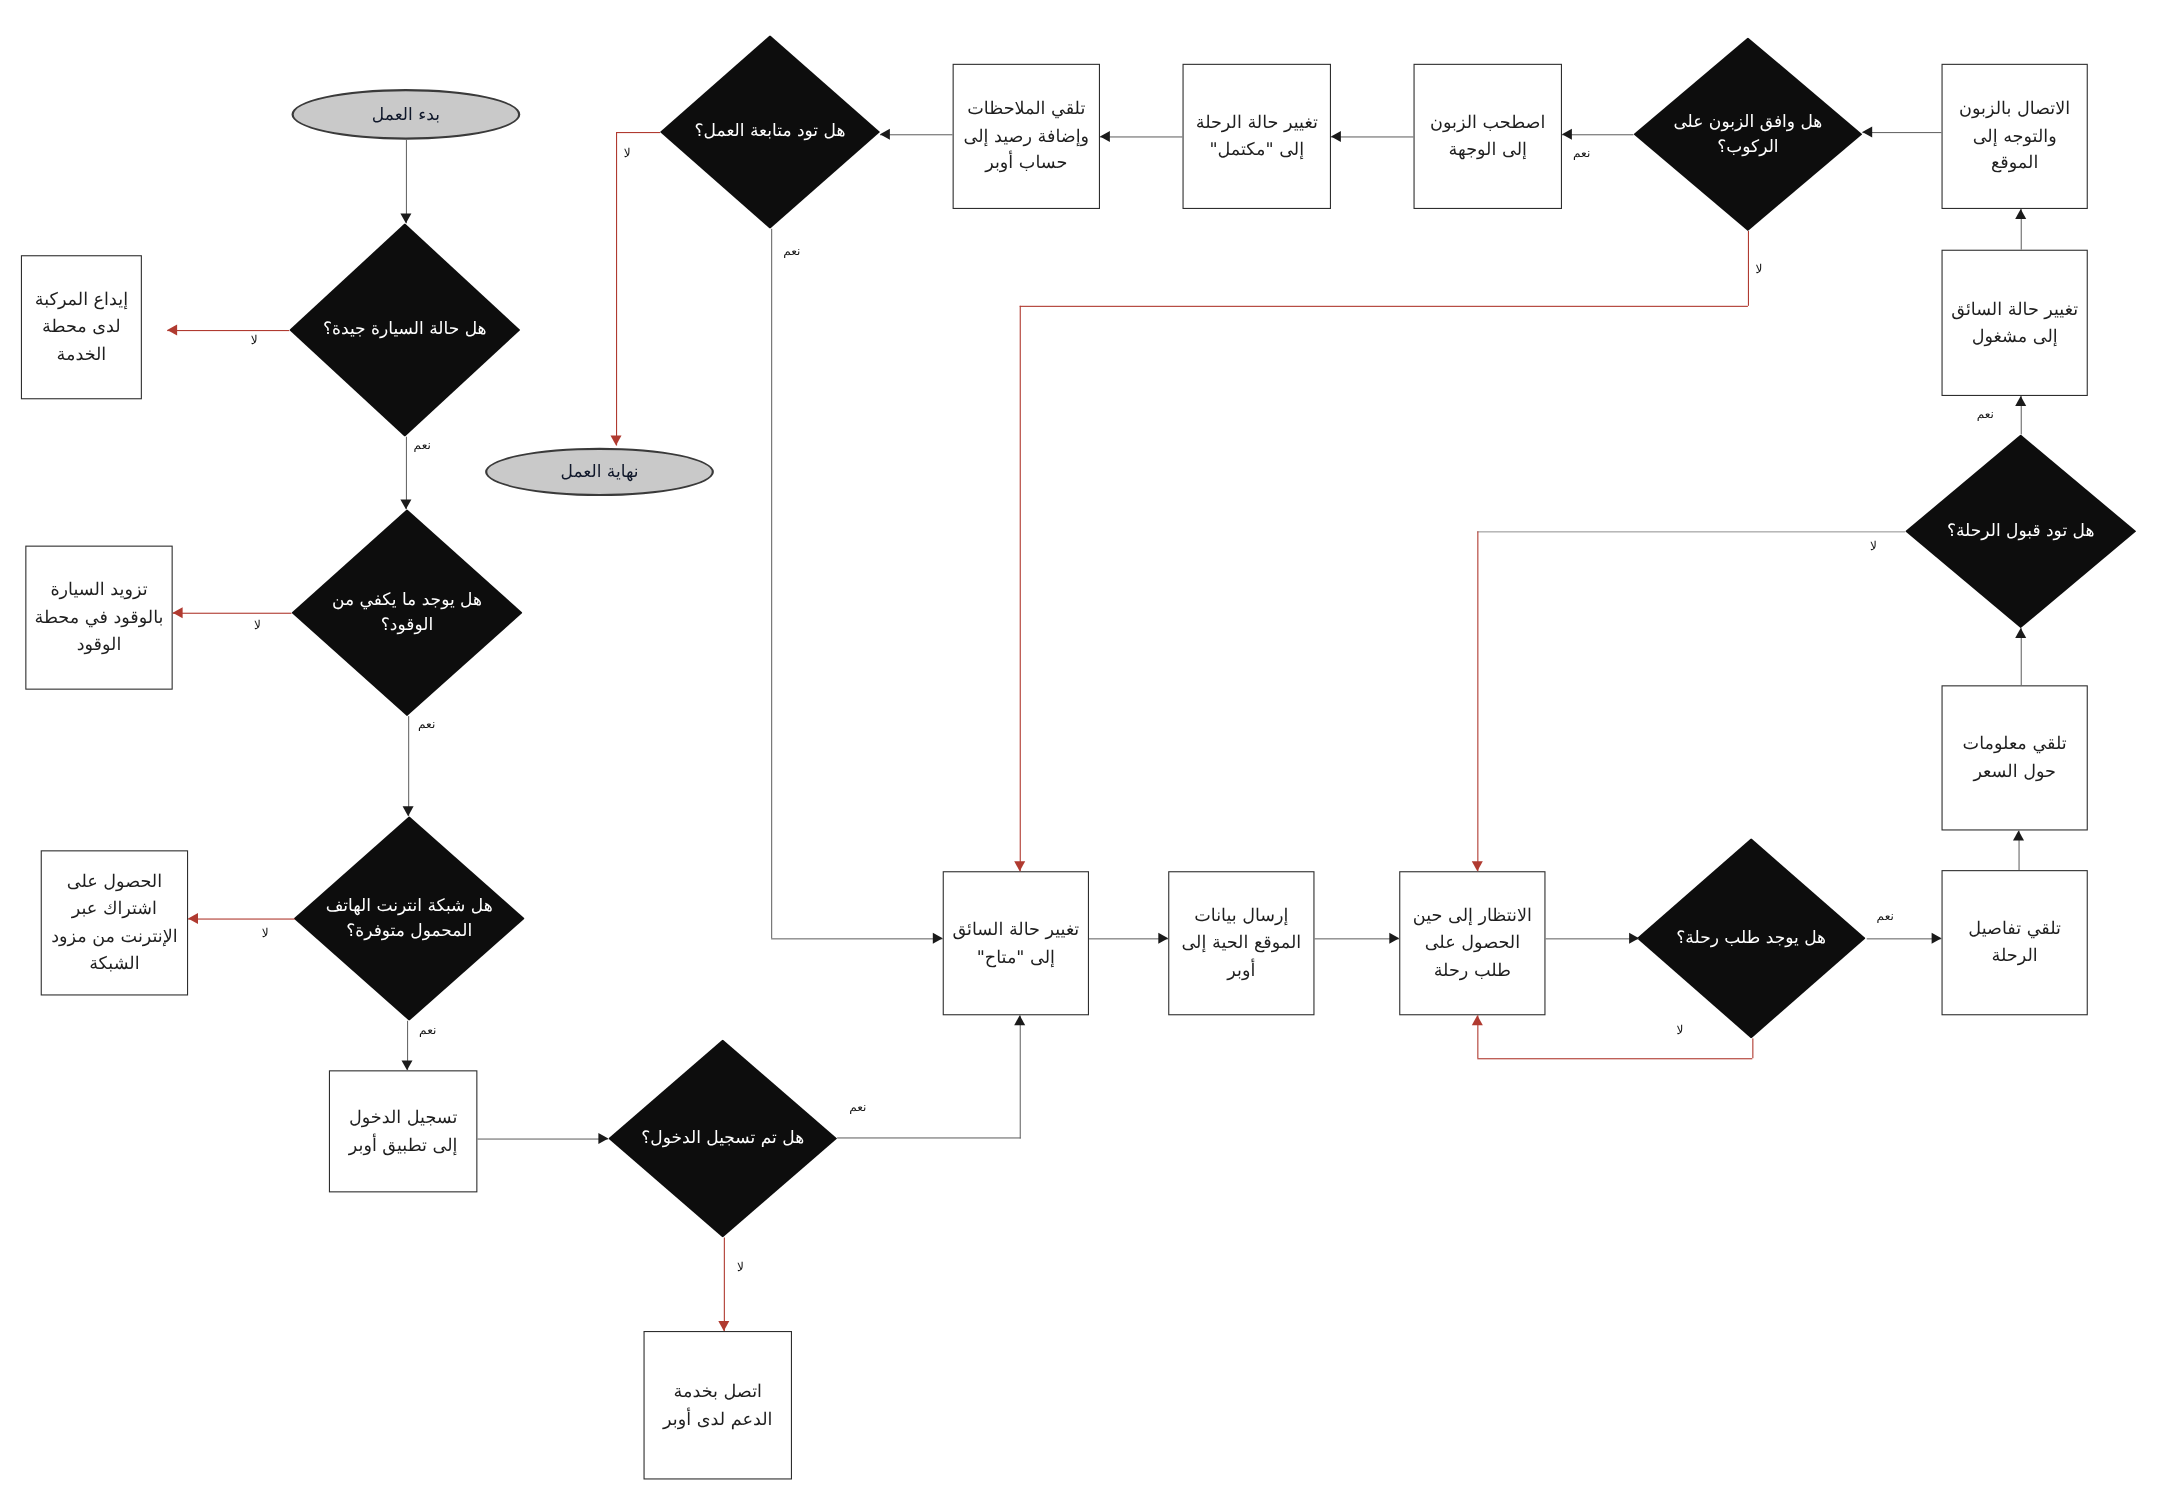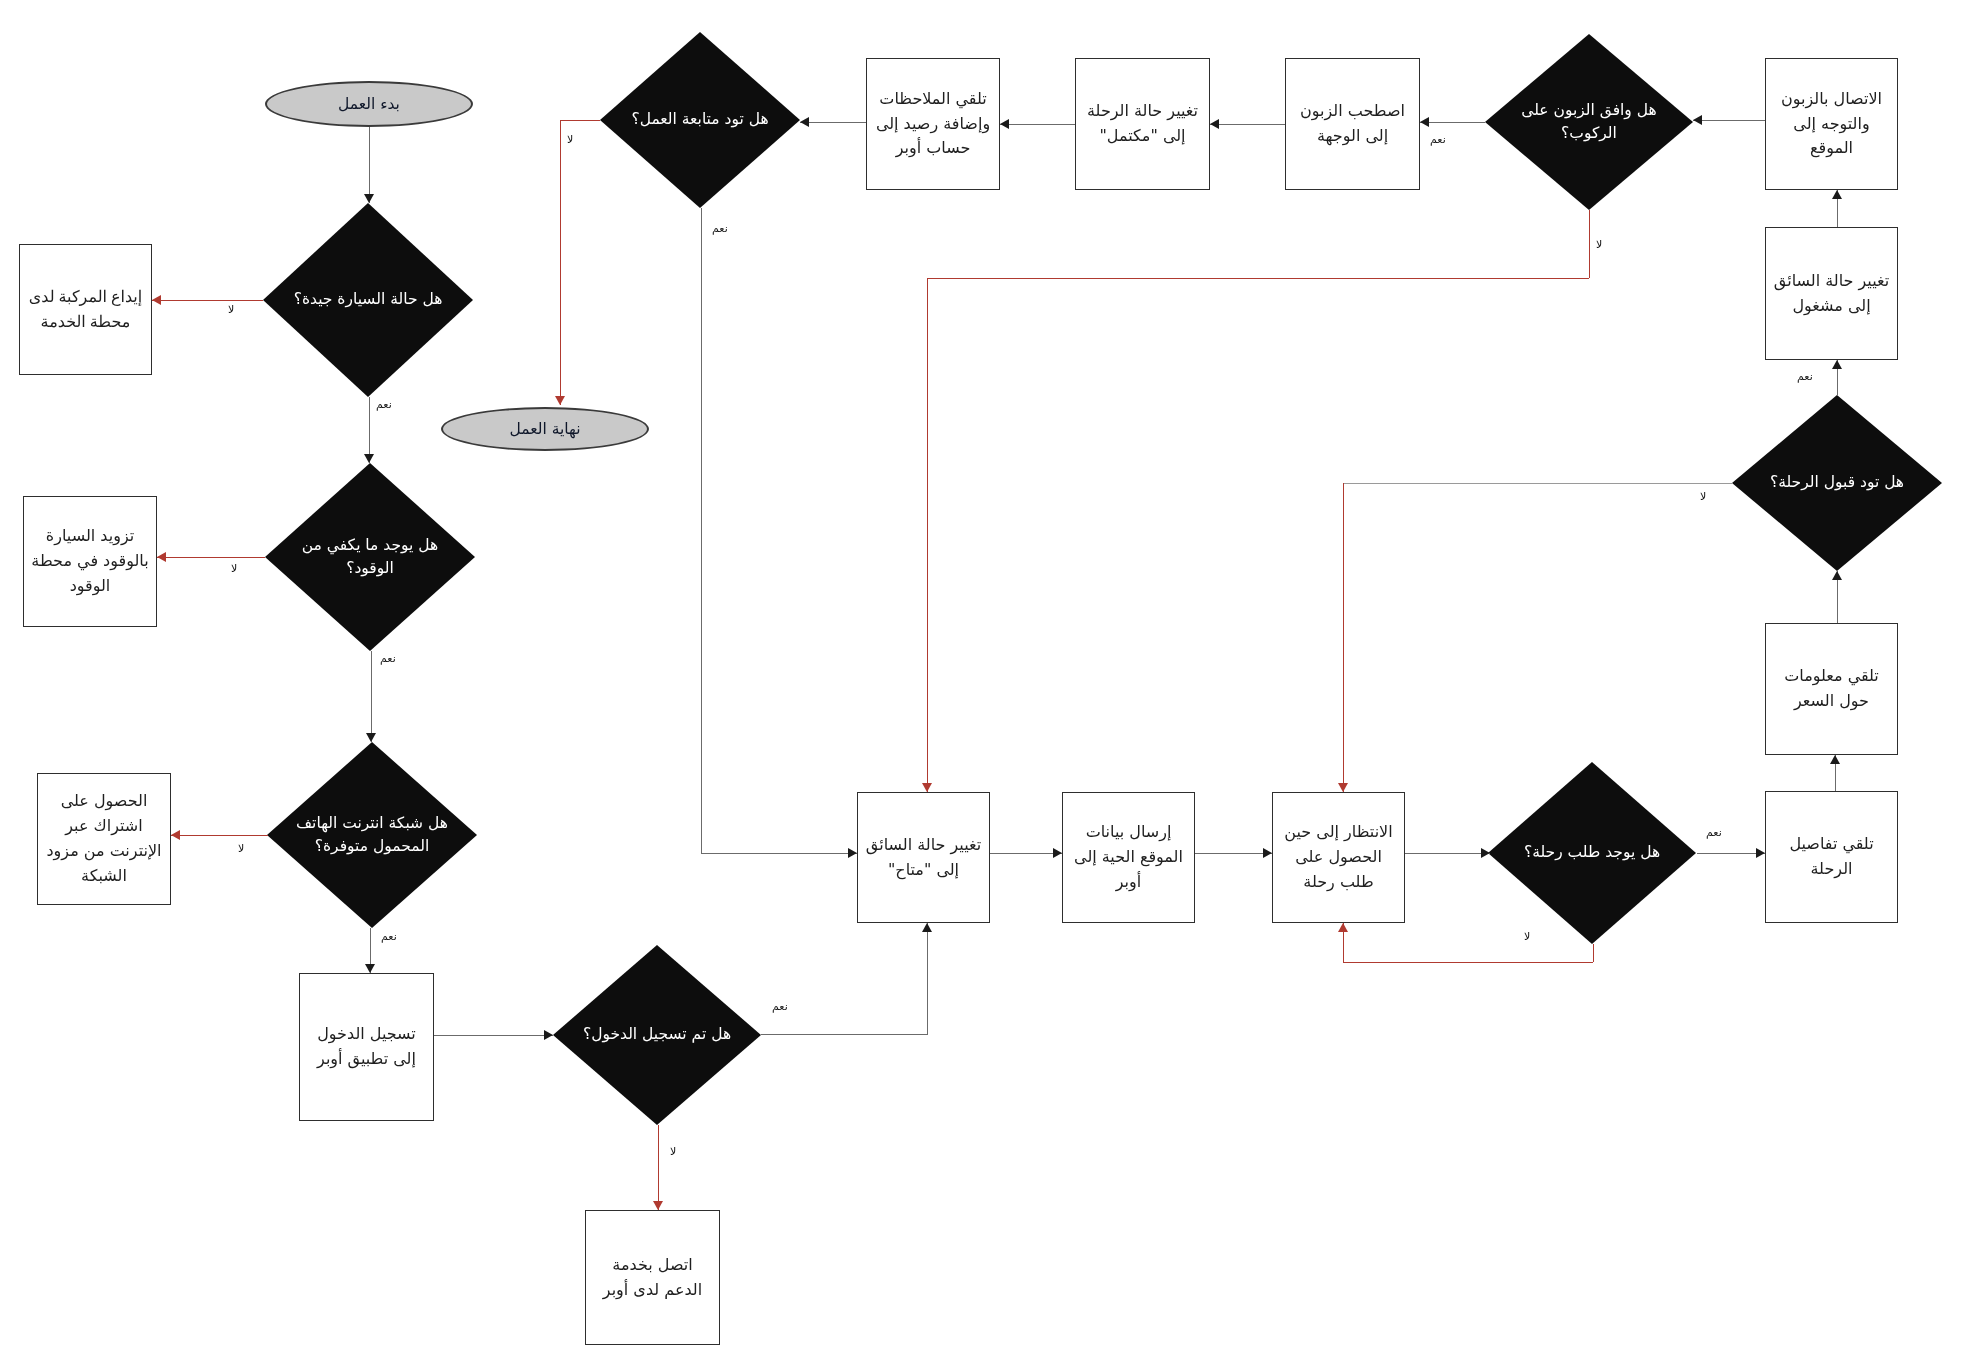--- a/index.html
+++ b/index.html
@@ -60,30 +60,30 @@
   <div class="node decision" style="left:1732px;top:395px;width:210px;height:176px;">
     <span>هل تود قبول الرحلة؟</span>
   </div>
   <div class="node decision" style="left:1485px;top:34px;width:208px;height:176px;">
     <span>هل وافق الزبون على الركوب؟</span>
   </div>
   <div class="node decision" style="left:600px;top:32px;width:200px;height:176px;">
     <span>هل تود متابعة العمل؟</span>
   </div>
 
-  <div class="node process" style="left:19px;top:244px;width:133px;height:131px;font-family:Liberation Serif, serif;">
+  <div class="node process" style="left:19px;top:232px;width:110px;height:131px;">
     <span>إيداع المركبة لدى محطة الخدمة</span>
   </div>
   <div class="node process" style="left:23px;top:496px;width:134px;height:131px;">
     <span>تزويد السيارة بالوقود في محطة الوقود</span>
   </div>
   <div class="node process" style="left:37px;top:773px;width:134px;height:132px;">
     <span>الحصول على اشتراك عبر الإنترنت من مزود الشبكة</span>
   </div>
-  <div class="node process" style="left:299px;top:973px;width:135px;height:148px;">
+  <div class="node process" style="left:299px;top:973px;width:135px;height:111px;">
     <span>تسجيل الدخول إلى تطبيق أوبر</span>
   </div>
   <div class="node process" style="left:585px;top:1210px;width:135px;height:135px;">
     <span>اتصل بخدمة الدعم لدى أوبر</span>
   </div>
   <div class="node process" style="left:857px;top:792px;width:133px;height:131px;">
     <span>تغيير حالة السائق إلى "متاح"</span>
   </div>
   <div class="node process" style="left:1062px;top:792px;width:133px;height:131px;">
     <span>إرسال بيانات الموقع الحية إلى أوبر</span>

